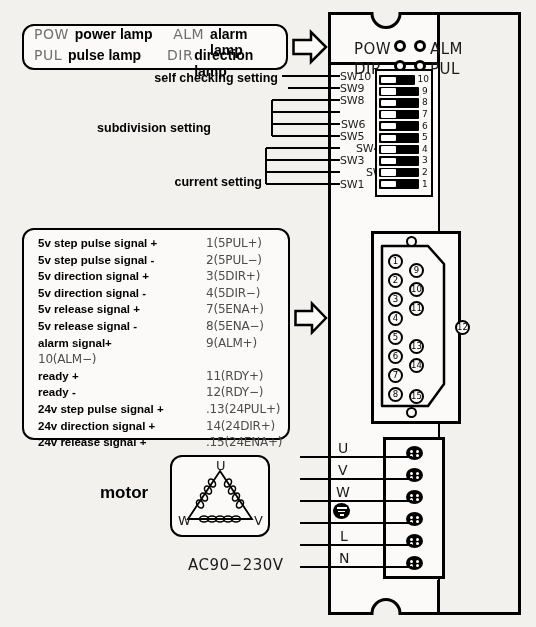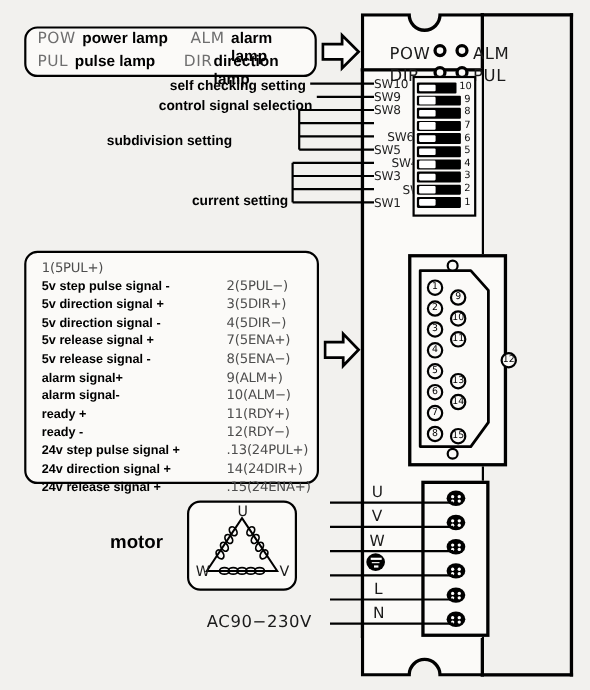--- a/index.html
+++ b/index.html
@@ -238,30 +238,29 @@
 
       <line x1="126" y1="78" x2="200" y2="78" stroke="#000" stroke-width="2"></line>
       <line x1="126" y1="90" x2="200" y2="90" stroke="#000" stroke-width="2"></line>
       <line x1="126" y1="102" x2="200" y2="102" stroke="#000" stroke-width="2"></line>
       <line x1="126" y1="114" x2="200" y2="114" stroke="#000" stroke-width="2"></line>
       <line x1="126" y1="78" x2="126" y2="114" stroke="#000" stroke-width="2"></line>
     </svg>
   </div>
 
   <div class="callout" style="left:60px;top:72px;width:218px;">self checking setting</div>
-  <div class="callout" style="left:40px;top:90px;width:244px;">control signal selection</div>
   <div class="callout" style="left:40px;top:122px;width:228px;text-align:center;">subdivision setting</div>
   <div class="callout" style="left:40px;top:176px;width:222px;">current setting</div>
 
   <div class="abs" style="left:340px;top:70px;width:34px;height:126px;">
     <span class="sw-name" style="left:0;top:1px;">SW10</span>
     <span class="sw-name" style="left:0;top:13px;">SW9</span>
     <span class="sw-name" style="left:0;top:25px;">SW8</span>
     <span class="sw-name" style="left:0;top:37px;padding-left:44px;">SW7</span>
-    <span class="sw-name" style="left:12px;top:49px;">SW6</span>
+    <span class="sw-name" style="left:1px;top:49px;">SW6</span>
     <span class="sw-name" style="left:0;top:61px;">SW5</span>
     <span class="sw-name" style="left:16px;top:73px;">SW4</span>
     <span class="sw-name" style="left:0;top:85px;">SW3</span>
     <span class="sw-name" style="left:0;top:97px;padding-left:26px;">SW2</span>
     <span class="sw-name" style="left:0;top:109px;">SW1</span>
   </div>
 
   <div class="abs dip-frame" style="left:375px;top:69px;width:58px;height:128px;padding:3px 2px;">
     <div class="dip-row">
       <span class="dip-sw">
@@ -320,20 +319,21 @@
     <div class="dip-row">
       <span class="dip-sw">
           <i class="dip-knob"></i>
         </span>
       <span class="dip-num">1</span>
     </div>
   </div>
 
   <div class="abs roundbox" style="left:22px;top:228px;width:268px;height:212px;padding:6px 0 0 14px;">
     <div class="sig-row">
+      <span class="sig-name">5v step pulse signal +</span>
       <span class="sig-pin">1(5PUL+)</span>
     </div>
     <div class="sig-row">
       <span class="sig-name">5v step pulse signal -</span>
       <span class="sig-pin">2(5PUL−)</span>
     </div>
     <div class="sig-row">
       <span class="sig-name">5v direction signal +</span>
       <span class="sig-pin">3(5DIR+)</span>
     </div>
@@ -347,21 +347,20 @@
     </div>
     <div class="sig-row">
       <span class="sig-name">5v release signal -</span>
       <span class="sig-pin">8(5ENA−)</span>
     </div>
     <div class="sig-row">
       <span class="sig-name">alarm signal+</span>
       <span class="sig-pin">9(ALM+)</span>
     </div>
     <div class="sig-row">
-      <span class="sig-name">alarm signal-</span>
       <span class="sig-pin">10(ALM−)</span>
     </div>
     <div class="sig-row">
       <span class="sig-name">ready +</span>
       <span class="sig-pin">11(RDY+)</span>
     </div>
     <div class="sig-row">
       <span class="sig-name">ready -</span>
       <span class="sig-pin">12(RDY−)</span>
     </div>

